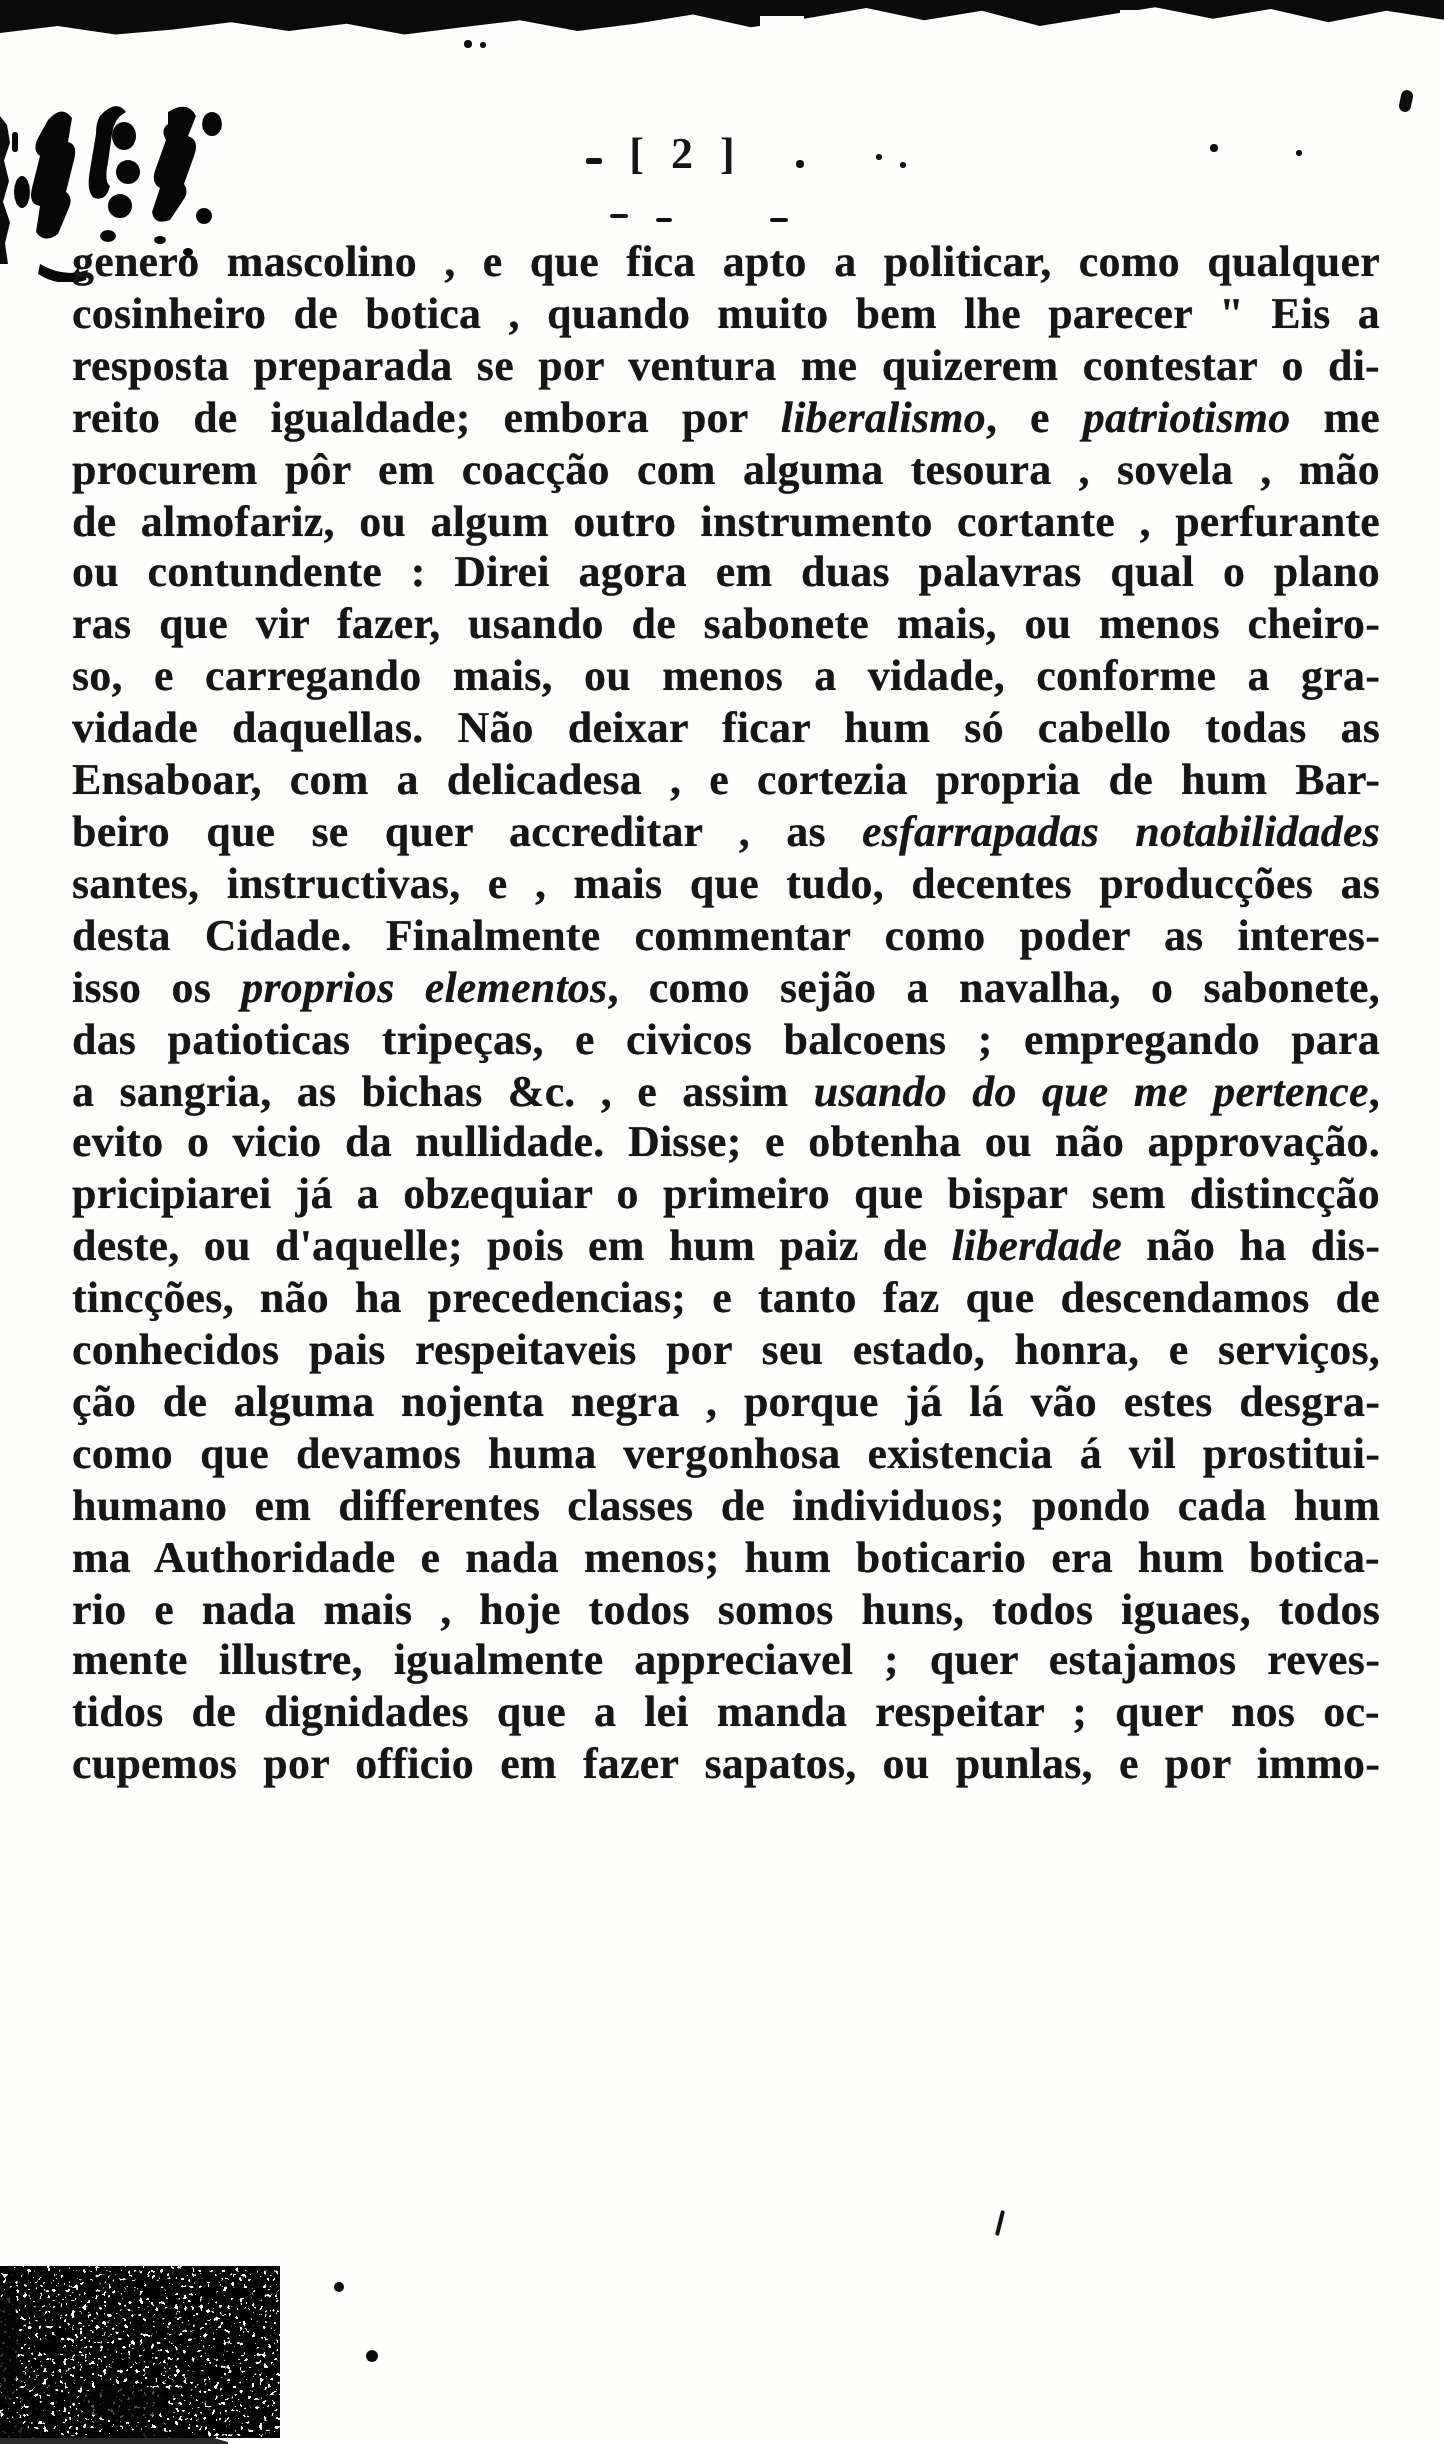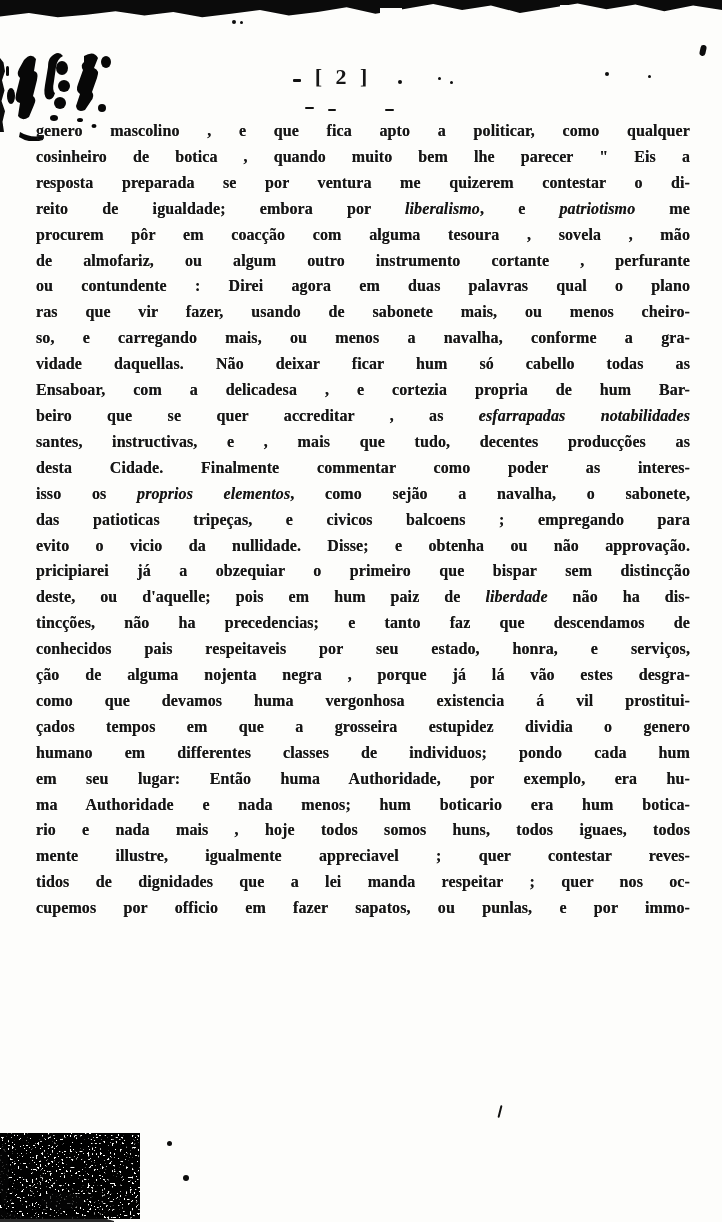--- a/index.html
+++ b/index.html
@@ -19,21 +19,21 @@
       76% 46%,72% 72%,68% 30%,64% 56%,60% 22%,56% 50%,52% 76%,48% 40%,44% 66%,40% 86%,
       36% 56%,32% 76%,28% 96%,24% 66%,20% 86%,16% 62%,12% 82%,8% 96%,4% 72%,0% 92%);
   }
   .band-gap{position:absolute;background:#fdfdfb;}
   .page-number{
     position:absolute;top:64px;left:0;width:686px;
     text-align:center;font-size:22px;font-weight:bold;letter-spacing:4px;
   }
   .body-text{
     position:absolute;left:36px;top:118px;width:654px;
-    font-size:16px;font-weight:bold;line-height:25.9px;
+    font-size:22px;font-weight:bold;line-height:25.9px;
     letter-spacing:0.1px;
   }
   .body-text .line{
     text-align:justify;text-align-last:justify;
     white-space:normal;
     text-shadow:0 0 0.4px rgba(10,10,10,.65);
   }
   .body-text em{font-style:italic;}
   .stamp{position:absolute;left:2px;top:46px;}
   .noise{position:absolute;left:0;top:1133px;}
@@ -95,41 +95,40 @@
 
   <div class="body-text">
       <div class="line"><span>genero mascolino , e que fica apto a politicar, como qualquer</span></div>
       <div class="line"><span>cosinheiro de botica , quando muito bem lhe parecer " Eis a</span></div>
       <div class="line"><span>resposta preparada se por ventura me quizerem contestar o di-</span></div>
       <div class="line"><span>reito de igualdade; embora por </span><em>liberalismo</em><span>, e </span><em>patriotismo</em><span> me</span></div>
       <div class="line"><span>procurem pôr em coacção com alguma tesoura , sovela , mão</span></div>
       <div class="line"><span>de almofariz, ou algum outro instrumento cortante , perfurante</span></div>
       <div class="line"><span>ou contundente : Direi agora em duas palavras qual o plano</span></div>
       <div class="line"><span>ras que vir fazer, usando de sabonete mais, ou menos cheiro-</span></div>
-      <div class="line"><span>so, e carregando mais, ou menos a navalha, conforme a gra-</span></div>
+      <div class="line"><span>so, e carregando mais, ou menos a vidade, conforme a gra-</span></div>
       <div class="line"><span>vidade daquellas. Não deixar ficar hum só cabello todas as</span></div>
       <div class="line"><span>Ensaboar, com a delicadesa , e cortezia propria de hum Bar-</span></div>
       <div class="line"><span>beiro que se quer accreditar , as </span><em>esfarrapadas notabilidades</em></div>
       <div class="line"><span>santes, instructivas, e , mais que tudo, decentes producções as</span></div>
       <div class="line"><span>desta Cidade. Finalmente commentar como poder as interes-</span></div>
       <div class="line"><span>isso os </span><em>proprios elementos</em><span>, como sejão a navalha, o sabonete,</span></div>
       <div class="line"><span>das patioticas tripeças, e civicos balcoens ; empregando para</span></div>
+      <div class="line"><span>a sangria, as bichas &amp;c. , e assim </span><em>usando do que me pertence</em><span>,</span></div>
       <div class="line"><span>evito o vicio da nullidade. Disse; e obtenha ou não approvação.</span></div>
       <div class="line"><span>pricipiarei já a obzequiar o primeiro que bispar sem distincção</span></div>
       <div class="line"><span>deste, ou d'aquelle; pois em hum paiz de </span><em>liberdade</em><span> não ha dis-</span></div>
       <div class="line"><span>tincções, não ha precedencias; e tanto faz que descendamos de</span></div>
       <div class="line"><span>conhecidos pais respeitaveis por seu estado, honra, e serviços,</span></div>
       <div class="line"><span>ção de alguma nojenta negra , porque já lá vão estes desgra-</span></div>
       <div class="line"><span>como que devamos huma vergonhosa existencia á vil prostitui-</span></div>
-      <div class="line"><span>çados tempos em que a grosseira estupidez dividia o genero</span></div>
       <div class="line"><span>humano em differentes classes de individuos; pondo cada hum</span></div>
-      <div class="line"><span>em seu lugar: Então huma Authoridade, por exemplo, era hu-</span></div>
       <div class="line"><span>ma Authoridade e nada menos; hum boticario era hum botica-</span></div>
       <div class="line"><span>rio e nada mais , hoje todos somos huns, todos iguaes, todos</span></div>
-      <div class="line"><span>mente illustre, igualmente appreciavel ; quer contestar reves-</span></div>
+      <div class="line"><span>mente illustre, igualmente appreciavel ; quer estajamos reves-</span></div>
       <div class="line"><span>tidos de dignidades que a lei manda respeitar ; quer nos oc-</span></div>
       <div class="line"><span>cupemos por officio em fazer sapatos, ou punlas, e por immo-</span></div>
     </div>
 
   <svg class="noise" width="140" height="89" viewBox="0 0 140 89">
     <defs>
       <filter id="nz" x="0" y="0" width="100%" height="100%">
         <feTurbulence type="fractalNoise" baseFrequency="0.5" numOctaves="2" seed="7"></feTurbulence>
         <feColorMatrix type="matrix" values="0 0 0 0 0  0 0 0 0 0  0 0 0 0 0  11 11 11 0 -13"></feColorMatrix>
       </filter>

